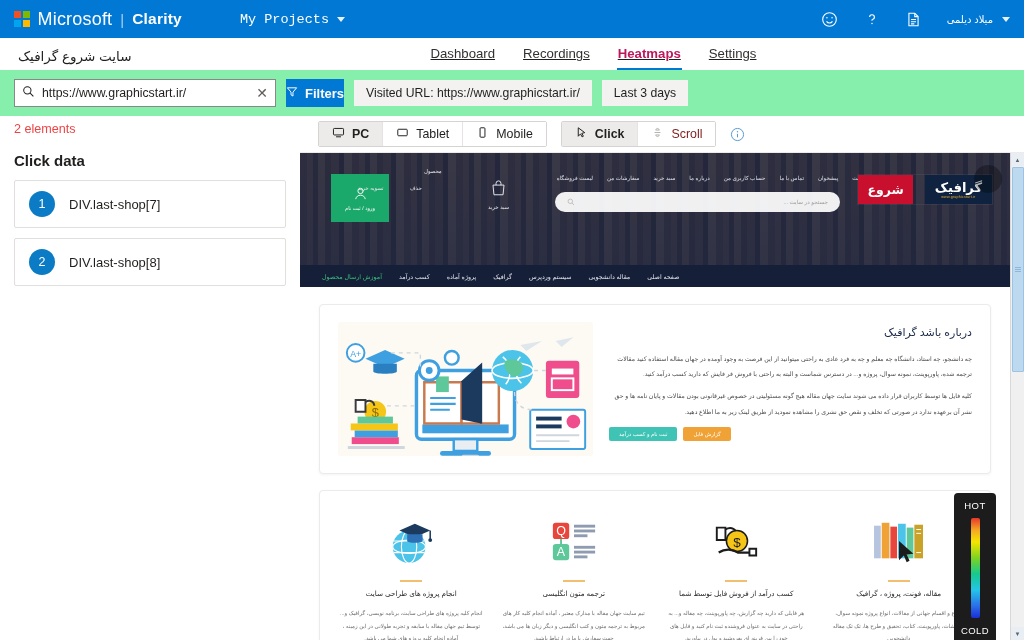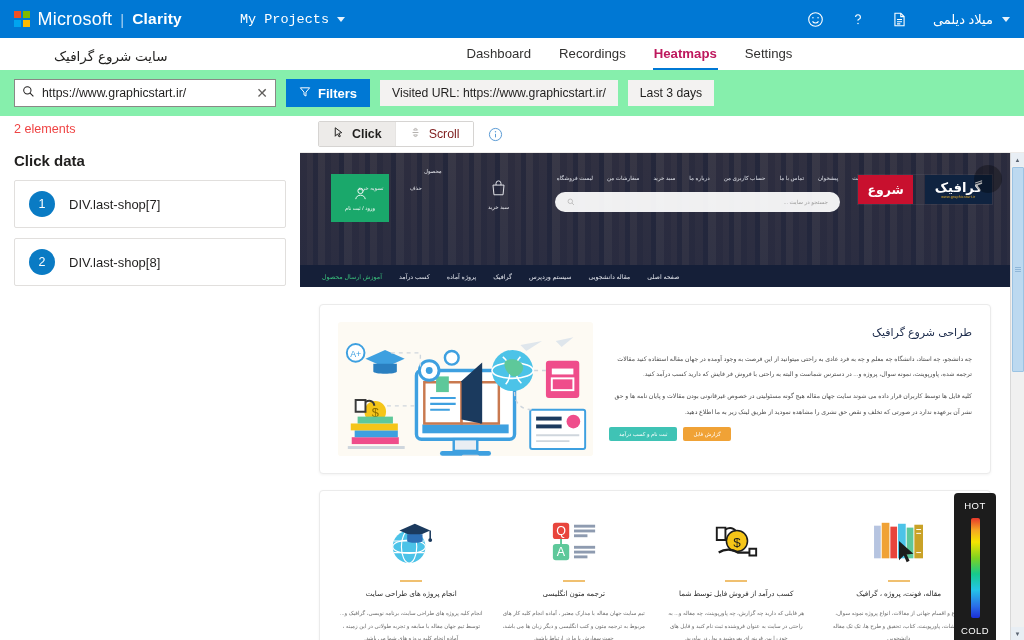--- a/index.html
+++ b/index.html
@@ -24,40 +24,40 @@
   .ms-logo i:nth-child(4){ background:#ffb900; }
   .brand-ms { font-size: 18px; letter-spacing: .2px; }
   .brand-sep { margin: 0 8px; opacity: .65; font-size: 15px; font-weight: 300; }
   .brand-clarity { font-size: 15.5px; font-weight: 600; letter-spacing: .2px; }
   #projects-menu { margin-left: 58px; display: flex; align-items: center; gap: 8px;
     font-size: 13.5px; cursor: pointer; font-family: Liberation Mono, monospace; }
   .chev { width: 0; height: 0; border-left: 4px solid transparent; border-right: 4px solid transparent;
     border-top: 5px solid rgba(255,255,255,.9); }
   #header-right { margin-left: auto; display: flex; align-items: center; gap: 26px; }
   .hdr-icon { display:flex; align-items:center; justify-content:center; cursor:pointer; }
-  #user-menu { display: flex; align-items: center; gap: 9px; font-size: 13px;
+  #user-menu { display: flex; align-items: center; gap: 9px; font-size: 10px;
     direction: rtl; cursor: pointer; }
 
   
-  #sub-header { height: 32px; display: flex; align-items: flex-end; padding: 0 0 0 18px; background:#fff;margin-left:36px;}
+  #sub-header { height: 32px; display: flex; align-items: flex-end; padding: 0 0 0 18px; background:#fff;}
   #site-title { font-size: 13.5px; direction: rtl; color:#201f1e; padding-bottom: 6px;}
-  #nav-tabs { display: flex; gap: 26px; margin-left: 298px; align-items: flex-end; }
+  #nav-tabs { display: flex; gap: 26px; margin-left: 298px; align-items: flex-end; text-decoration: underline; }
   .nav-tab { font-size: 13.2px; color: #323130; padding: 0 1px 7px; cursor: pointer;
     border-bottom: 2px solid transparent; }
   .nav-tab.active { font-weight: 700; color: #be185d; border-bottom-color: #0078d4; }
 
   
   #filter-bar { height: 46px; display: flex; align-items: center; padding: 0 0 0 14px; gap: 10px; background:#86efac;}
   #url-search { width: 262px; height: 28px; border: 1px solid #8a8886; background:#fff;
     display: flex; align-items: center; padding: 0 7px; gap: 7px; }
   #url-search input { border: 0; outline: 0; flex: 1; font-size: 12.3px; color: #201f1e;
     font-family: inherit; background: transparent; }
   .clear-x { color:#605e5c; font-size: 14px; cursor: pointer; line-height:1; }
   #filters-button { height: 28px; background: #0078d4; color: #fff; display: flex; align-items: center;
-    gap: 7px; padding: 0 13px; font-size: 13px; font-weight: 600; cursor: pointer; }
+    gap: 7px; padding: 0 0; font-size: 13px; font-weight: 600; cursor: pointer; }
   .pill { height: 26px; background: #f3f2f1; display: flex; align-items: center; padding: 0 12px;
     font-size: 12.2px; color: #201f1e; }
 
   
   #body-split { display: flex; height: calc(640px - 38px - 32px - 46px); }
 
   
   #left-panel { width: 300px; padding: 6px 14px 0; background: #fff; }
   #elements-count { font-size: 12.6px; color: #ef4444; margin-bottom: 16px; }
   #click-data-title { font-size: 15px; font-weight: 700; margin-bottom: 11px; }
@@ -260,20 +260,47 @@
     </div>
     <div class="click-row">
       <span class="badge">2</span>
       <span class="click-label">DIV.last-shop[8]</span>
     </div>
   </div>
 
   <div id="heatmap-pane">
 
     <div id="device-toolbar">
+      <div class="seg-group">
+        <div class="seg active">
+          <span>
+            <svg width="13" height="13" viewBox="0 0 16 16" fill="none" stroke="#201f1e" stroke-width="1.2">
+              <rect x="1.8" y="3" width="12.4" height="8" rx="1"></rect>
+                <path d="M5 13.3h6"></path>
+            </svg>
+          </span>
+          <span>PC</span>
+        </div>
+        <div class="seg">
+          <span>
+            <svg width="13" height="13" viewBox="0 0 16 16" fill="none" stroke="#201f1e" stroke-width="1.2">
+              <rect x="2.2" y="4" width="11.6" height="8" rx="1"></rect>
+            </svg>
+          </span>
+          <span>Tablet</span>
+        </div>
+        <div class="seg">
+          <span>
+            <svg width="13" height="13" viewBox="0 0 16 16" fill="none" stroke="#201f1e" stroke-width="1.2">
+              <rect x="5" y="2.2" width="6" height="11.6" rx="1"></rect>
+            </svg>
+          </span>
+          <span>Mobile</span>
+        </div>
+      </div>
 
       <div class="seg-group">
         <div class="seg active">
           <span>
             <svg width="13" height="13" viewBox="0 0 16 16" fill="none" stroke="#201f1e" stroke-width="1.2">
               <path d="M4 2.2l8 6-3.6.8 1.9 3.6-1.6.8-1.9-3.7L4 12.6z"></path>
             </svg>
           </span>
           <span>Click</span>
         </div>
@@ -432,21 +459,21 @@
                 <path d="M54 30h30v18"></path>
                 <path d="M50 84h30"></path>
                 <path d="M180 70c0 14 10 18 18 18"></path>
                 <path d="M200 48h12"></path>
               </g>
               <rect x="126" y="134" width="18" height="7" rx="2" fill="#cfd6dd"></rect>
             </svg>
           </div>
 
           <div id="about-text">
-            <div id="about-heading">طراحی شروع گرافیک</div>
+            <div id="about-heading">درباره باشد گرافیک</div>
             <p class="about-p">چه دانشجو، چه استاد، دانشگاه چه معلم و چه به فرد عادی به راحتی میتوانید از این فرصت به وجود آومده در جهان مقاله استفاده کنید مقالات ترجمه شده، پاورپوینت، نمونه سوال، پروژه و... در دسترس شماست و البته به راحتی با فروش فر فایش که دارید کسب درآمد کنید.</p>
             <p class="about-p">کلیه فایل ها توسط کاربران قرار داده می شوند سایت جهان مقاله هیچ گونه مسئولیتی در خصوص غیرقانونی بودن مقالات و پایان نامه ها و حق نشر آن برعهده ندارد در صورتی که تخلف و نقص حق نشری را مشاهده نمودید از طریق لینک زیر به ما اطلاع دهید.</p>
             <div id="about-buttons">
               <span class="about-btn btn-orange">گزارش فایل</span>
               <span class="about-btn btn-teal">ثبت نام و کسب درآمد</span>
             </div>
           </div>
         </div>
 
         <div id="features-card">

